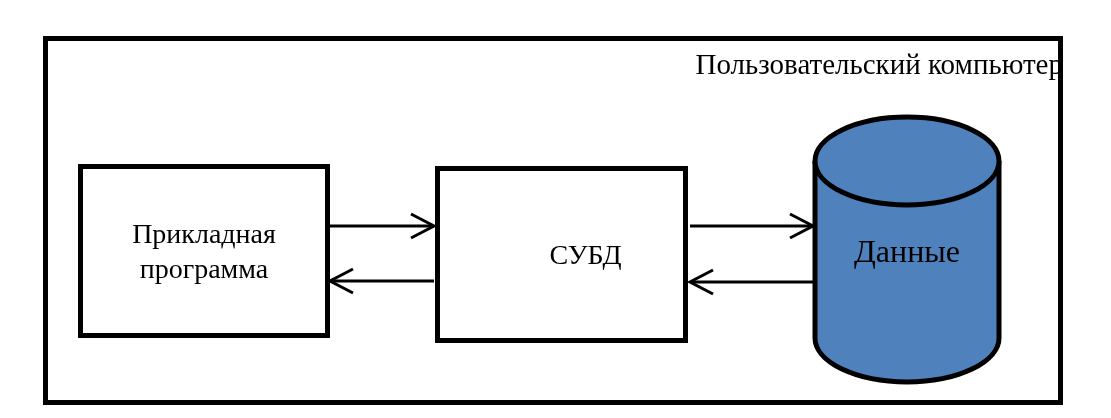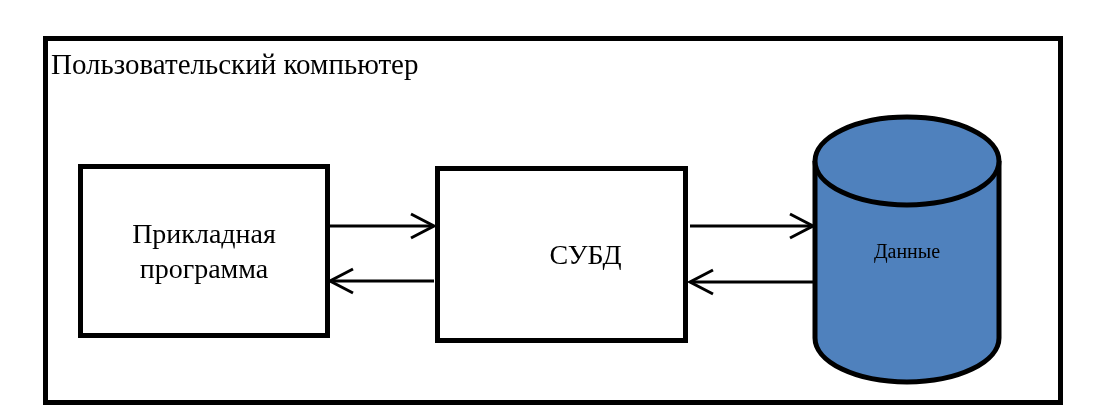--- a/index.html
+++ b/index.html
@@ -24,25 +24,24 @@
     height: 369px;
     border: 5px solid #000000;
     box-sizing: border-box;
     background: #ffffff;
   }
   .container-title {
     position: absolute;
     left: 43px;
     top: 49px;
     width: 1020px;
-    text-align: left;
+    text-align: right;
     font-size: 29px;
     line-height: 1.1;
     white-space: nowrap;
-    padding-left: 8px;
   }
   .node-box {
     position: absolute;
     border: 5px solid #000000;
     box-sizing: border-box;
     background: #ffffff;
     display: flex;
     align-items: center;
     justify-content: center;
     text-align: center;
@@ -72,21 +71,21 @@
   }
   .cylinder-label {
     position: absolute;
     left: 815px;
     top: 205px;
     width: 184px;
     height: 92px;
     display: flex;
     align-items: center;
     justify-content: center;
-    font-size: 20px;
+    font-size: 32px;
   }
 </style>
 </head>
 <body>
 
 <div class="canvas">
 
   <div class="outer-box"></div>
 
   <div class="container-title">Пользовательский компьютер</div>

